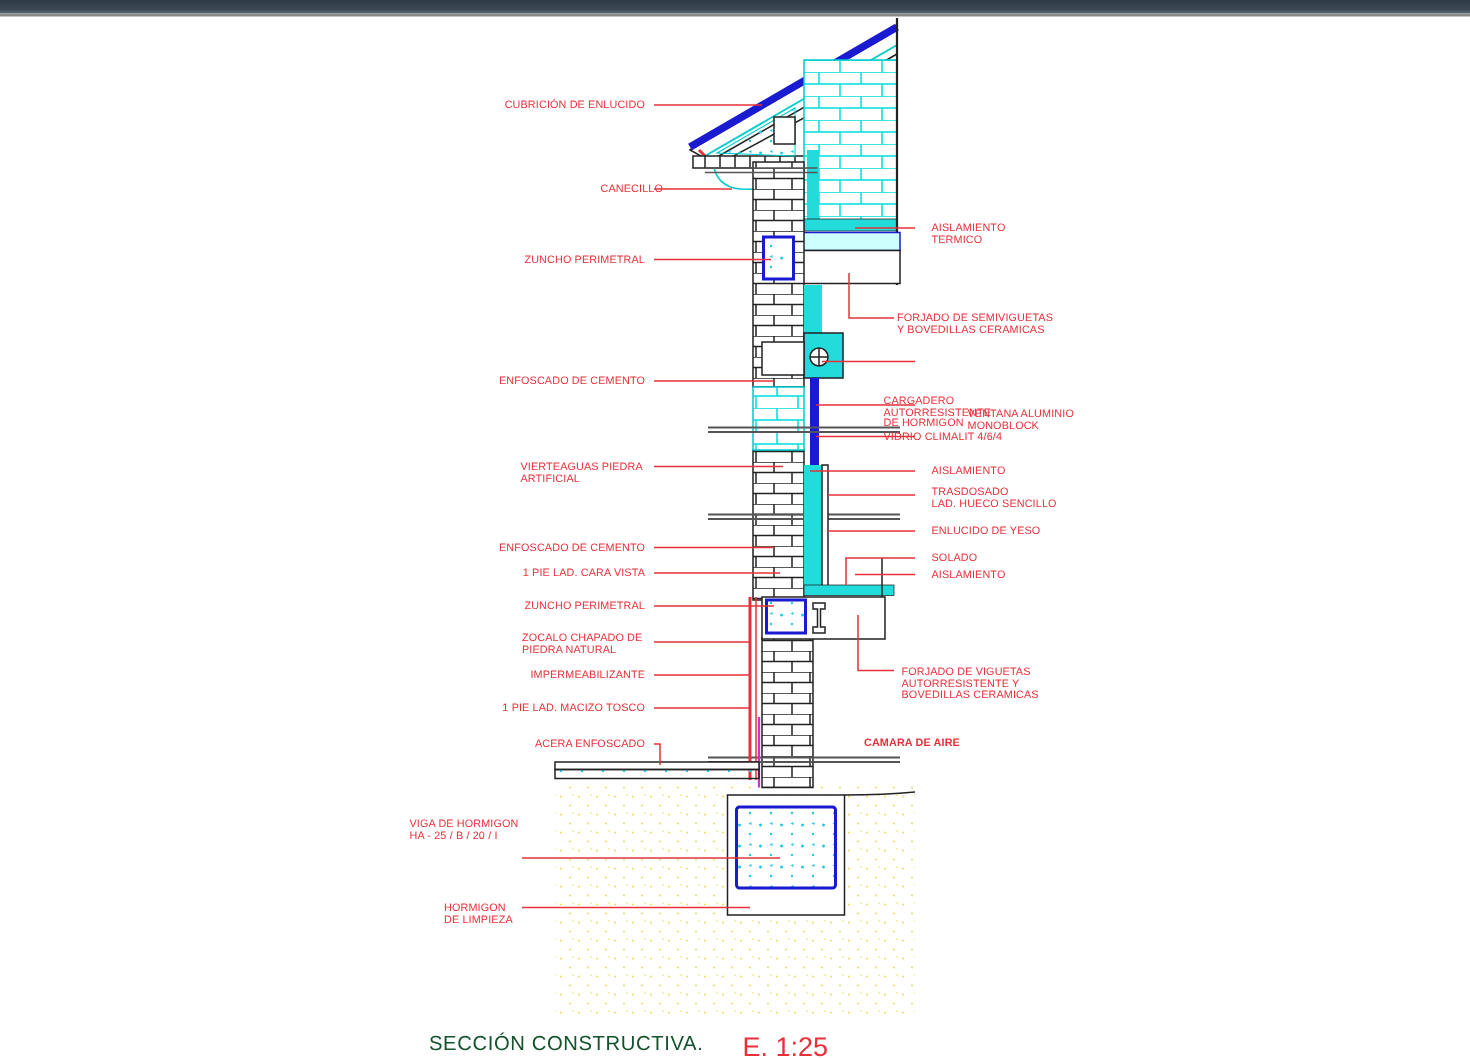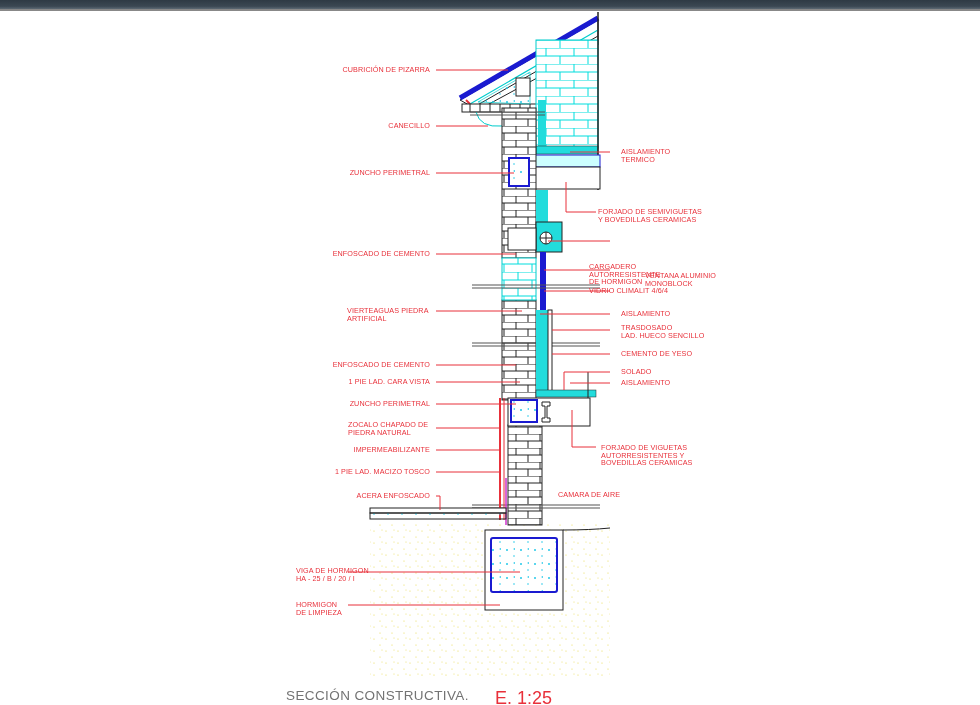--- a/index.html
+++ b/index.html
@@ -2,21 +2,21 @@
 <html><head>
 <meta charset="utf-8">
 <style>
   html,body{margin:0;padding:0;}
   body{width:980px;height:705px;background:#ffffff;position:relative;overflow:hidden;font-family:"Liberation Sans",sans-serif;}
   .topbar{position:absolute;left:0;top:0;width:980px;height:9px;background:linear-gradient(#2e3a44,#3b4853 70%,#5d6a74);}
   .topbar-line{position:absolute;left:0;top:9px;width:980px;height:2px;background:#888;}
   svg{position:absolute;left:0;top:0;}
   .lbl{position:absolute;color:#e8303a;font-size:7.2px;line-height:7.6px;letter-spacing:0.1px;white-space:pre;}
   .lbl.r{text-align:right;}
-  .title{position:absolute;left:286px;top:688px;color:#737373;font-size:13.5px;letter-spacing:0.4px;}
+  .title{position:absolute;left:286px;top:688px;color:#14532d;font-size:13.5px;letter-spacing:0.4px;}
   .scale{position:absolute;left:495px;top:688px;color:#e8303a;font-size:18px;}
 </style>
 </head>
 <body>
 
 <div class="topbar"></div>
 <div class="topbar-line"></div>
 
 <svg width="980" height="705" viewBox="0 0 980 705">
   <defs>
@@ -128,54 +128,54 @@
     <line x1="544" y1="291" x2="610" y2="291"></line>
     <line x1="540" y1="314" x2="610" y2="314"></line>
     <line x1="552" y1="330" x2="610" y2="330"></line>
     <line x1="552" y1="354" x2="610" y2="354"></line>
     <polyline points="564,390 564,372 610,372"></polyline>
     <line x1="570" y1="383" x2="610" y2="383"></line>
     <polyline points="572,410 572,447 596,447"></polyline>
   </g>
 </svg>
 
-<div class="lbl r" style="left:300px;top:66px;width:130px;">CUBRICIÓN DE PIZARRA</div>
-<div class="lbl r" style="left:300px;top:122px;width:130px;text-align:right;">CANECILLO</div>
+<div class="lbl r" style="left:300px;top:66px;width:130px;">CUBRICIÓN DE ENLUCIDO</div>
+<div class="lbl r" style="left:312px;top:122px;width:130px;text-align:right;">CANECILLO</div>
 <div class="lbl r" style="left:300px;top:169px;width:130px;">ZUNCHO PERIMETRAL</div>
 <div class="lbl r" style="left:300px;top:250px;width:130px;">ENFOSCADO DE CEMENTO</div>
 <div class="lbl" style="left:347px;top:307px;">VIERTEAGUAS PIEDRA
 ARTIFICIAL</div>
 <div class="lbl r" style="left:300px;top:361px;width:130px;">ENFOSCADO DE CEMENTO</div>
 <div class="lbl r" style="left:300px;top:378px;width:130px;">1 PIE LAD. CARA VISTA</div>
 <div class="lbl r" style="left:300px;top:400px;width:130px;">ZUNCHO PERIMETRAL</div>
 <div class="lbl" style="left:348px;top:421px;">ZOCALO CHAPADO DE
 PIEDRA NATURAL</div>
 <div class="lbl r" style="left:300px;top:446px;width:130px;">IMPERMEABILIZANTE</div>
 <div class="lbl r" style="left:300px;top:468px;width:130px;">1 PIE LAD. MACIZO TOSCO</div>
 <div class="lbl r" style="left:300px;top:492px;width:130px;">ACERA ENFOSCADO</div>
-<div class="lbl" style="left:273px;top:567px;margin-left:23px;">VIGA DE HORMIGON
+<div class="lbl" style="left:273px;top:545px;">VIGA DE HORMIGON
 HA - 25 / B / 20 / I</div>
 <div class="lbl" style="left:296px;top:601px;">HORMIGON
 DE LIMPIEZA</div>
 
 <div class="lbl" style="left:621px;top:148px;">AISLAMIENTO
 TERMICO</div>
 <div class="lbl" style="left:598px;top:208px;">FORJADO DE SEMIVIGUETAS
 Y BOVEDILLAS CERAMICAS</div>
 <div class="lbl" style="left:589px;top:237px;margin-top:26px;">CARGADERO
 AUTORRESISTENTE
 DE HORMIGON</div>
 <div class="lbl" style="left:621px;top:272px;margin-left:24px;">VENTANA ALUMINIO
 MONOBLOCK</div>
 <div class="lbl" style="left:589px;top:287px;">VIDRIO CLIMALIT 4/6/4</div>
 <div class="lbl" style="left:621px;top:310px;">AISLAMIENTO</div>
 <div class="lbl" style="left:621px;top:324px;">TRASDOSADO
 LAD. HUECO SENCILLO</div>
-<div class="lbl" style="left:621px;top:350px;">CEMENTO DE YESO</div>
+<div class="lbl" style="left:621px;top:350px;">ENLUCIDO DE YESO</div>
 <div class="lbl" style="left:621px;top:368px;">SOLADO</div>
 <div class="lbl" style="left:621px;top:379px;">AISLAMIENTO</div>
 <div class="lbl" style="left:601px;top:444px;">FORJADO DE VIGUETAS
-AUTORRESISTENTES Y
+AUTORRESISTENTE Y
 BOVEDILLAS CERAMICAS</div>
-<div class="lbl" style="left:558px;top:491px;">CAMARA DE AIRE</div>
+<div class="lbl" style="left:576px;top:491px;font-weight:bold;">CAMARA DE AIRE</div>
 
 <div class="title">SECCIÓN CONSTRUCTIVA.</div>
 <div class="scale">E. 1:25</div>
 
 </body></html>

